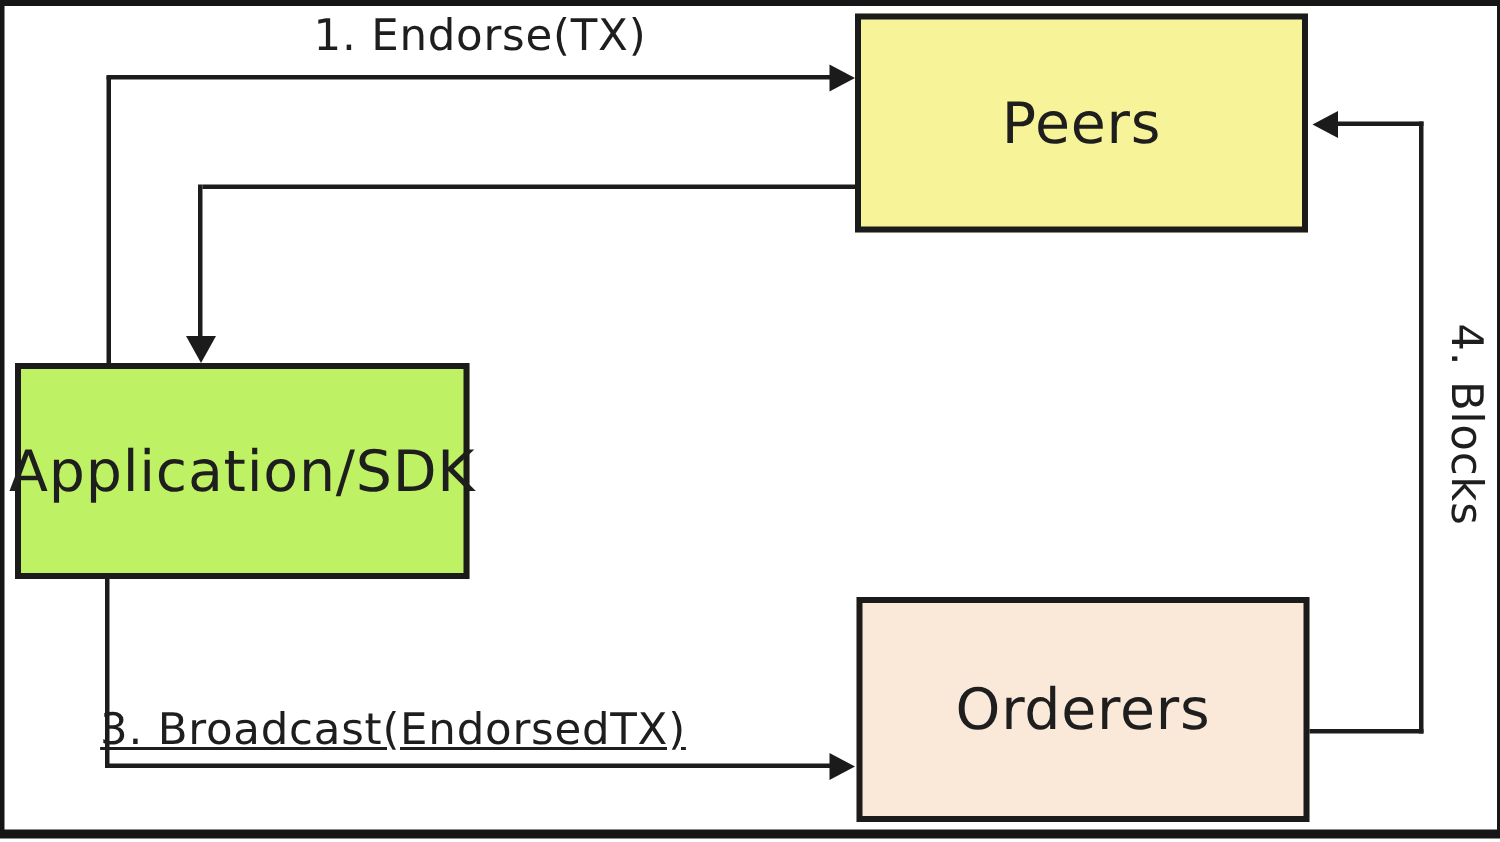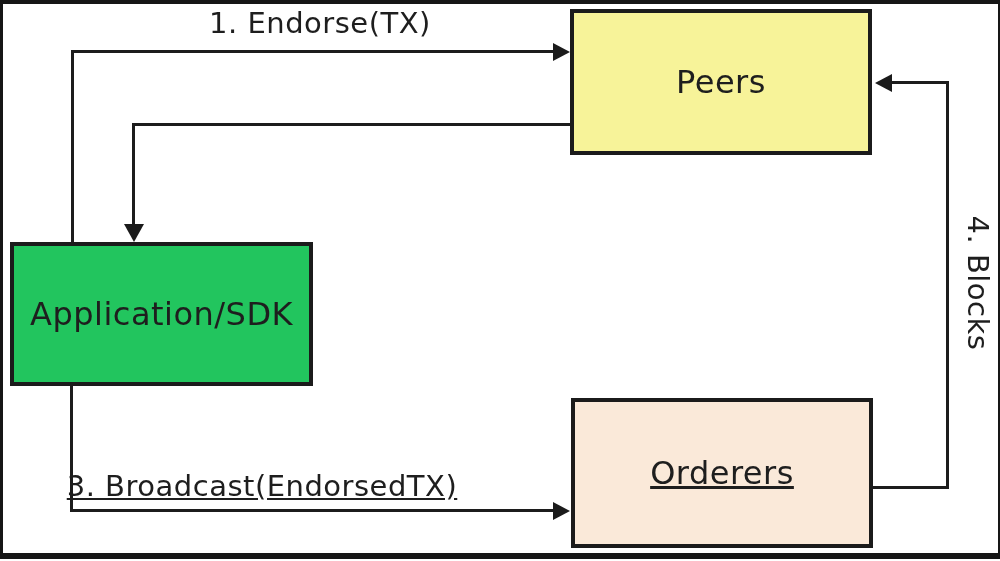--- a/index.html
+++ b/index.html
@@ -18,21 +18,21 @@
     border-style:solid;
     border-color:#161616;
     border-width:4px 4px 6px 3px;
     pointer-events:none;
   }
   
   .node{
     position:absolute;
     border:4px solid #1b1b1b;
     display:flex;align-items:center;justify-content:center;
-    font-size:32px;
+    font-size:38px;
     letter-spacing:0.5px;
     box-sizing:border-box;
   }
   #node-peers{left:570px;top:9px;width:302px;height:146px;}
   #node-application{left:10px;top:242px;width:303px;height:144px;}
   #node-orderers{left:571px;top:398px;width:302px;height:150px;}
 
   
   .line{position:absolute;background:#1c1c1c;}
   #endorse-v{left:71px;top:51px;width:3px;height:192px;}
@@ -96,21 +96,21 @@
   <div class="line" id="blocks-h-bottom"></div>
   <div class="line" id="blocks-v"></div>
   <div class="line" id="blocks-h-top"></div>
   <div class="arrow arrow-left" id="arrow-blocks"></div>
   <div class="edge-label" id="label-blocks">4. Blocks</div>
 
   <div class="node" id="node-peers" style="background-color: rgb(247, 243, 153);">
     <span>Peers</span>
   </div>
 
-  <div class="node" id="node-application" style="background-color: #22c55e;">
+  <div class="node" id="node-application" style="background-color: #bef264;">
     <span>Application/SDK</span>
   </div>
 
-  <div class="node" id="node-orderers" style="background-color: rgb(250, 233, 217); text-decoration: underline;">
+  <div class="node" id="node-orderers" style="background-color: rgb(250, 233, 217);">
     <span>Orderers</span>
   </div>
 
 </div>
 
 </body></html>

